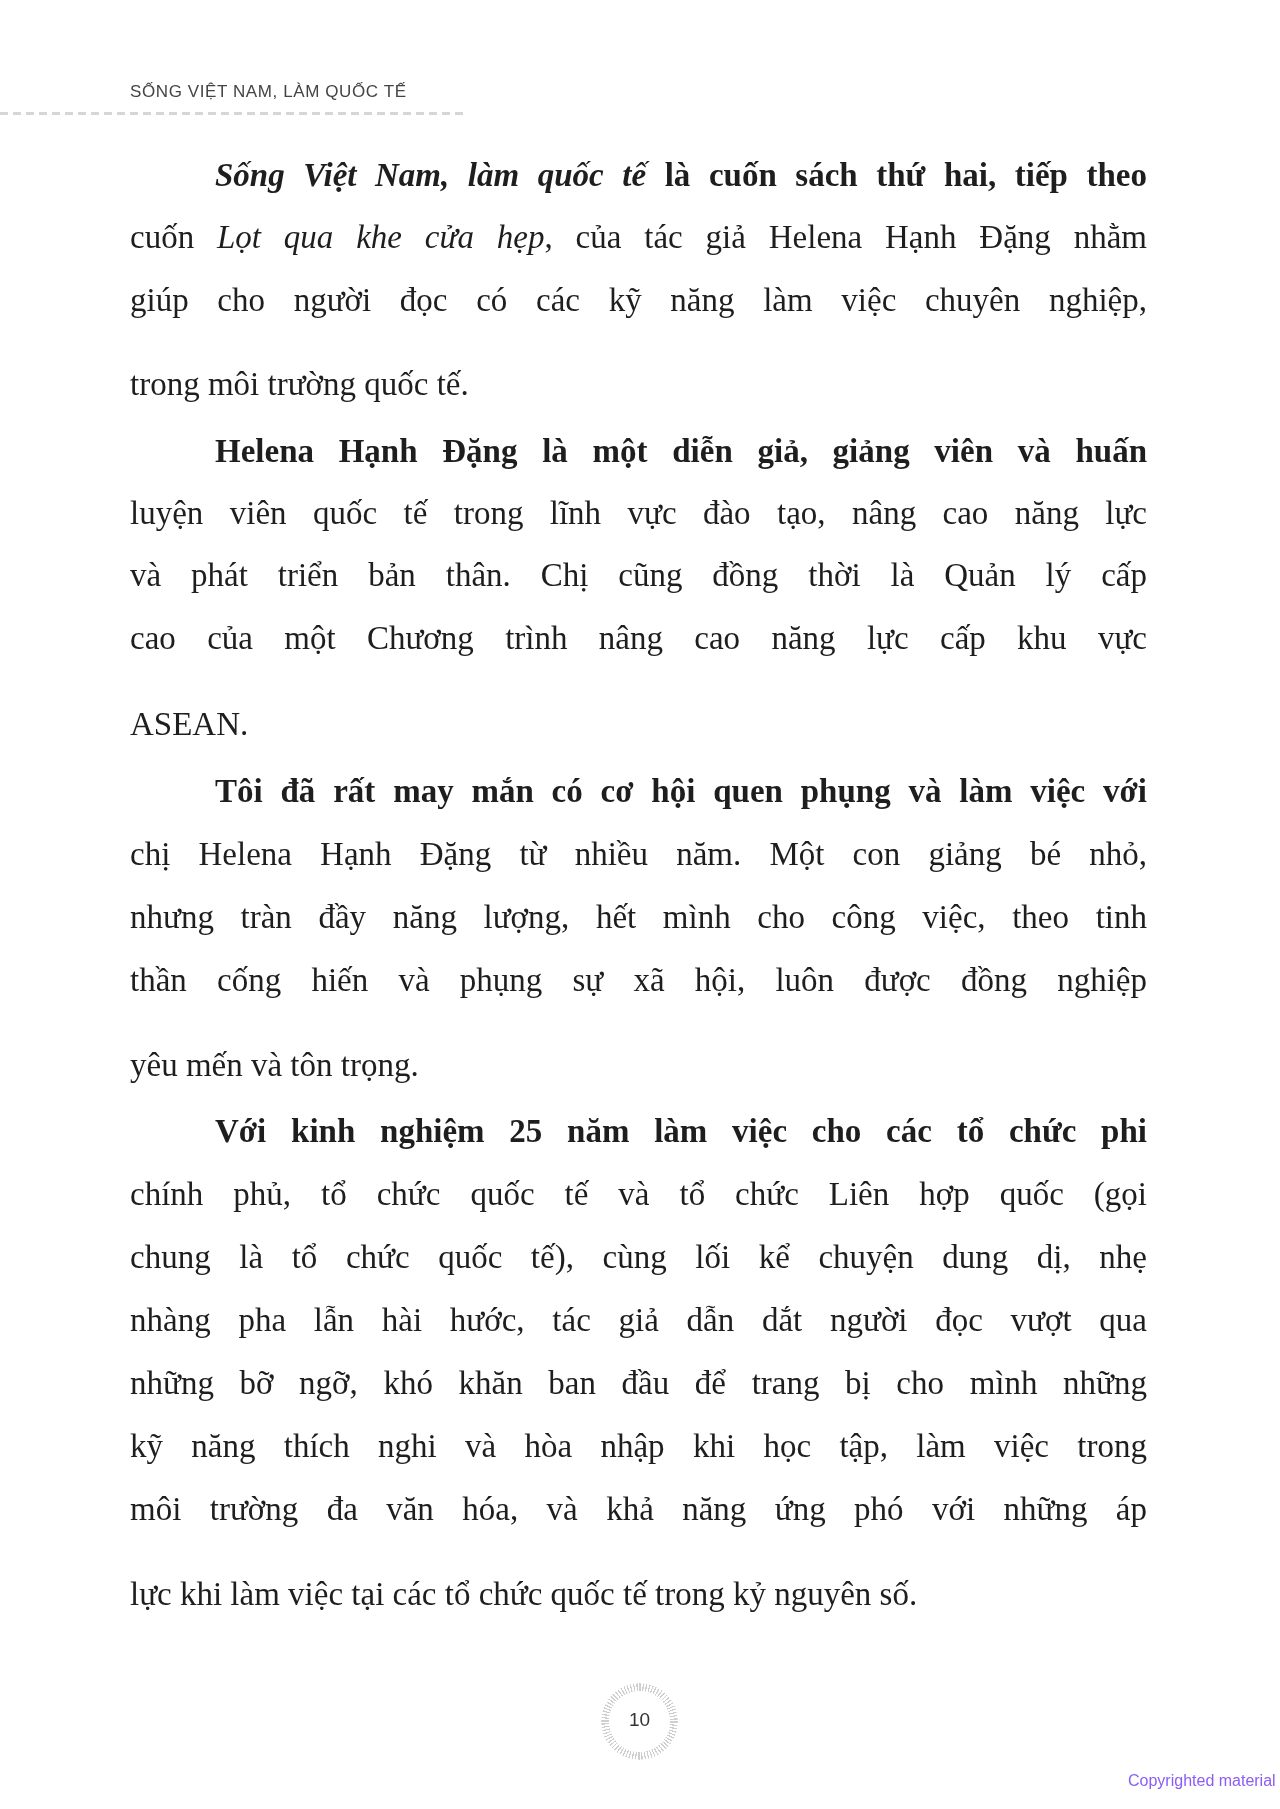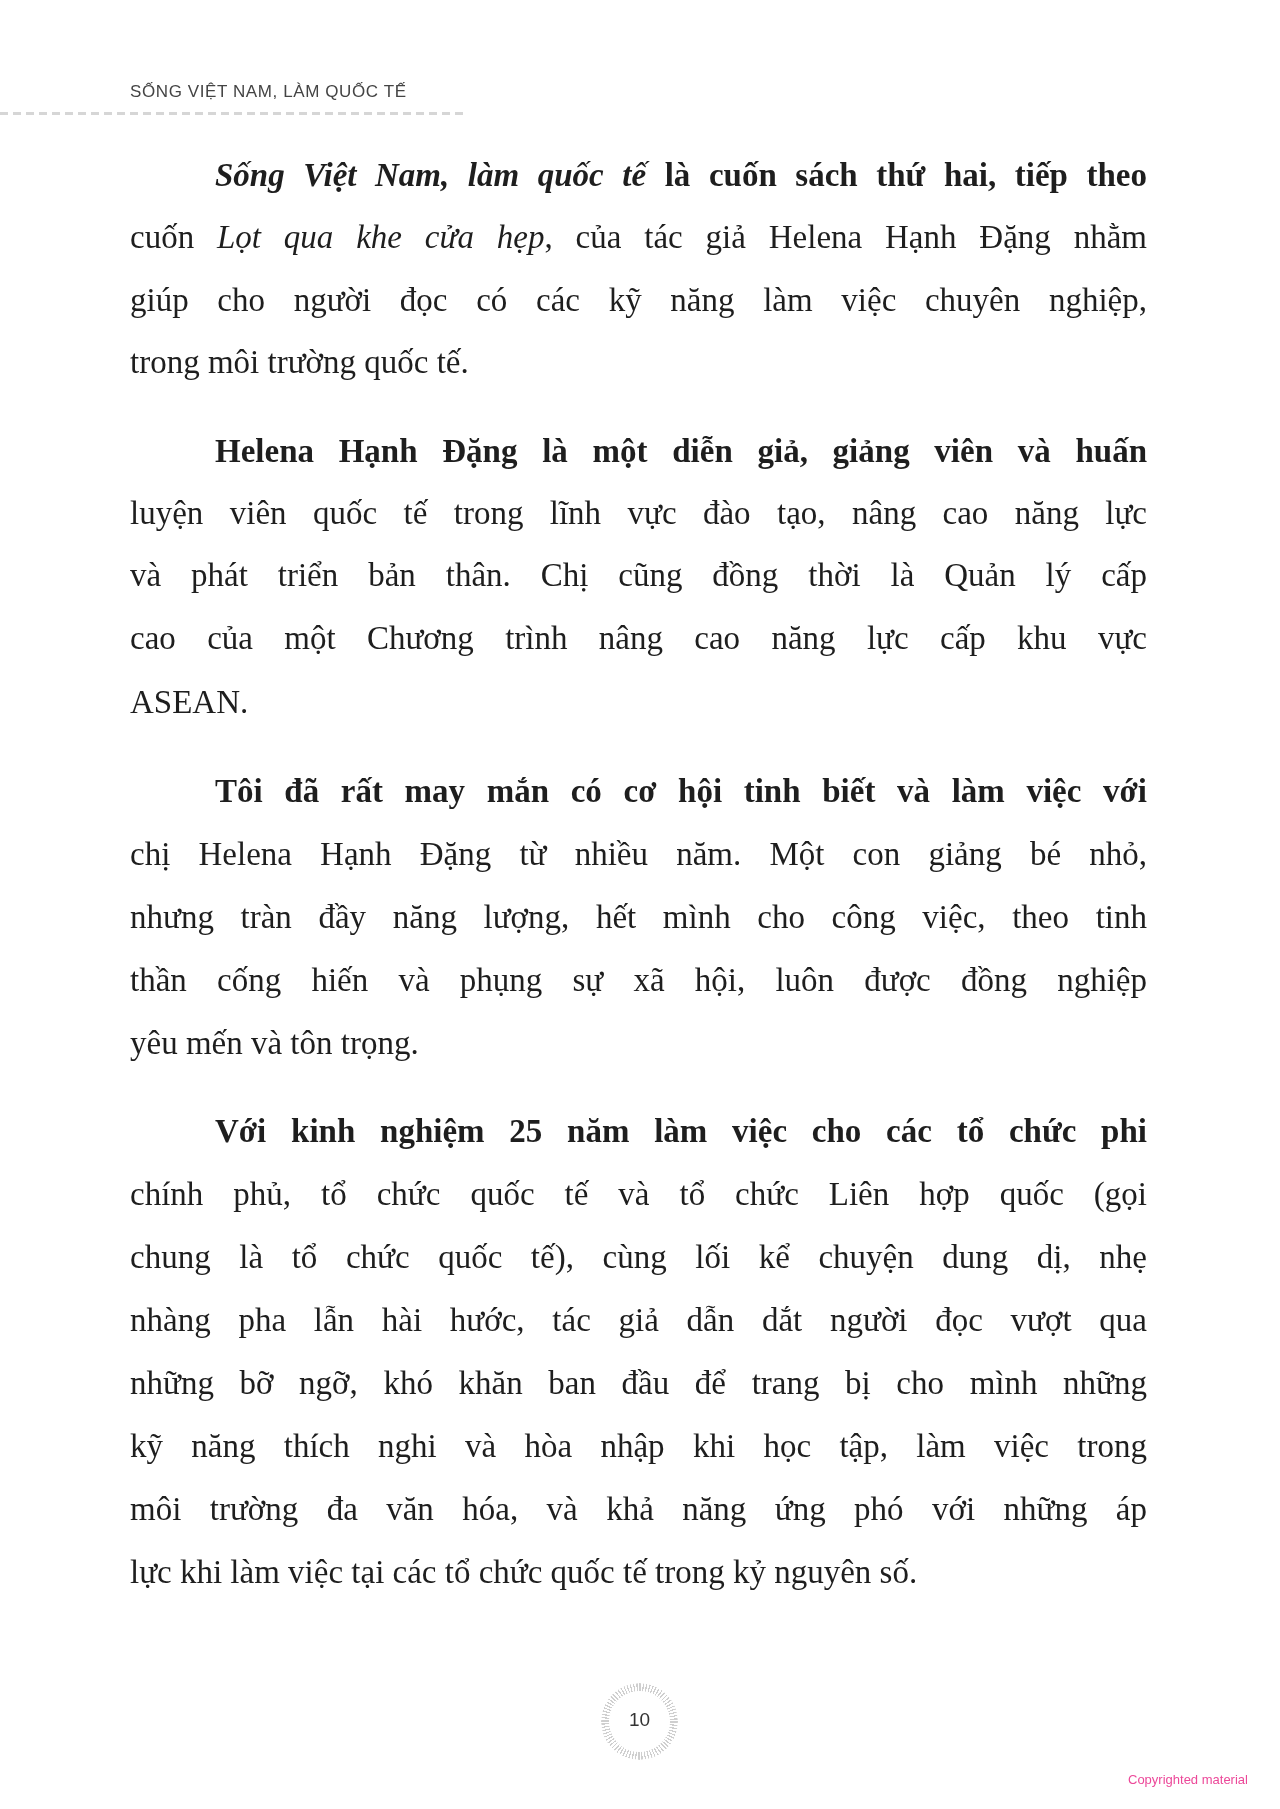--- a/index.html
+++ b/index.html
@@ -52,20 +52,21 @@
     white-space: nowrap;
   }
   .line.first {
     left: 215px;
     width: 932px;
     font-weight: bold;
   }
   .line.last {
     text-align: center;
     text-align-last: left;
+    margin-top: 22px;
   }
   .line i { font-style: italic; }
 
   .page-number {
     position: absolute;
     left: 601px;
     top: 1683px;
     width: 77px;
     height: 77px;
     border-radius: 50%;
@@ -83,22 +84,22 @@
     text-align: center;
     font-family: "Liberation Sans", sans-serif;
     font-size: 19px;
     color: #333333;
   }
   .watermark {
     position: absolute;
     left: 1128px;
     top: 1772px;
     font-family: "Liberation Sans", sans-serif;
-    font-size: 13px;
-    color: #ec4899;
+    font-size: 16px;
+    color: #8b5cf6;
     white-space: nowrap;
   }
 </style>
 </head>
 <body>
 
 <div>
   <div class="running-head">SỐNG VIỆT NAM, LÀM QUỐC TẾ</div>
   <div class="head-rule"></div>
 
@@ -108,21 +109,21 @@
     <div class="line" style="top:217px"><span>cuốn </span><i>Lọt qua khe cửa hẹp</i><span>, của tác giả Helena Hạnh Đặng nhằm</span></div>
     <div class="line" style="top:280px">giúp cho người đọc có các kỹ năng làm việc chuyên nghiệp,</div>
     <div class="line last" style="top:342px">trong môi trường quốc tế.</div>
 
     <div class="line first" style="top:431px">Helena Hạnh Đặng là một diễn giả, giảng viên và huấn</div>
     <div class="line" style="top:493px">luyện viên quốc tế trong lĩnh vực đào tạo, nâng cao năng lực</div>
     <div class="line" style="top:555px">và phát triển bản thân. Chị cũng đồng thời là Quản lý cấp</div>
     <div class="line last" style="top:682px">ASEAN.</div>
     <div class="line" style="top:618px">cao của một Chương trình nâng cao năng lực cấp khu vực</div>
 
-    <div class="line first" style="top:771px">Tôi đã rất may mắn có cơ hội tinh biết và làm việc với</div>
+    <div class="line first" style="top:771px">Tôi đã rất may mắn có cơ hội quen phụng và làm việc với</div>
     <div class="line" style="top:834px">chị Helena Hạnh Đặng từ nhiều năm. Một con giảng bé nhỏ,</div>
     <div class="line" style="top:897px">nhưng tràn đầy năng lượng, hết mình cho công việc, theo tinh</div>
     <div class="line" style="top:960px">thần cống hiến và phụng sự xã hội, luôn được đồng nghiệp</div>
     <div class="line last" style="top:1023px">yêu mến và tôn trọng.</div>
 
     <div class="line first" style="top:1111px">Với kinh nghiệm 25 năm làm việc cho các tổ chức phi</div>
     <div class="line" style="top:1174px">chính phủ, tổ chức quốc tế và tổ chức Liên hợp quốc (gọi</div>
     <div class="line" style="top:1237px">chung là tổ chức quốc tế), cùng lối kể chuyện dung dị, nhẹ</div>
     <div class="line" style="top:1300px">nhàng pha lẫn hài hước, tác giả dẫn dắt người đọc vượt qua</div>
     <div class="line" style="top:1363px">những bỡ ngỡ, khó khăn ban đầu để trang bị cho mình những</div>

